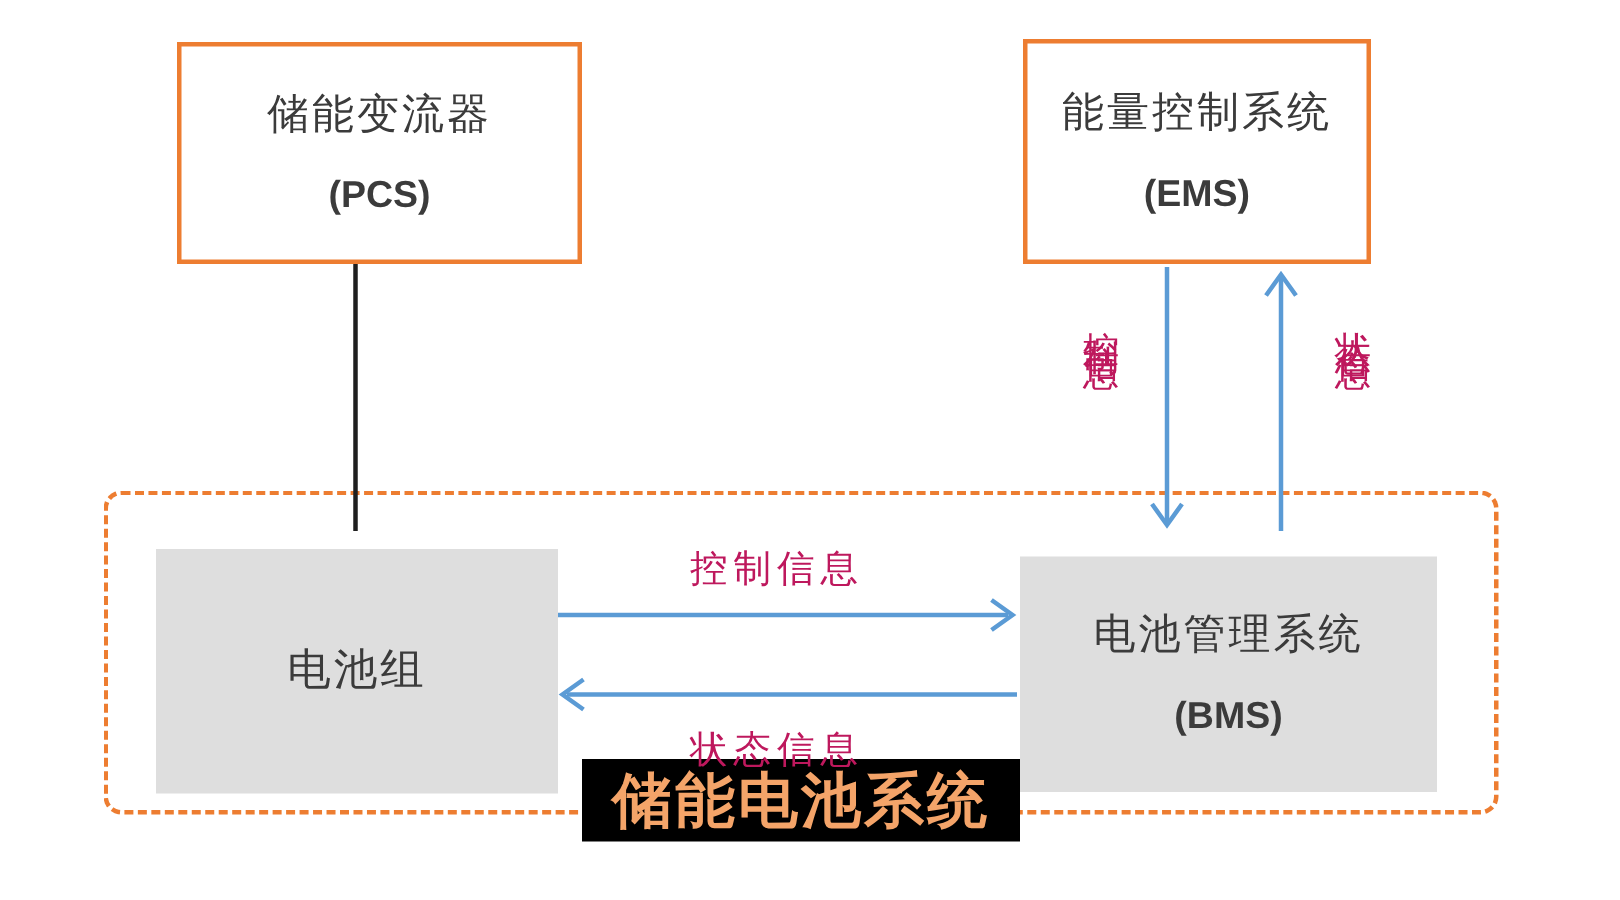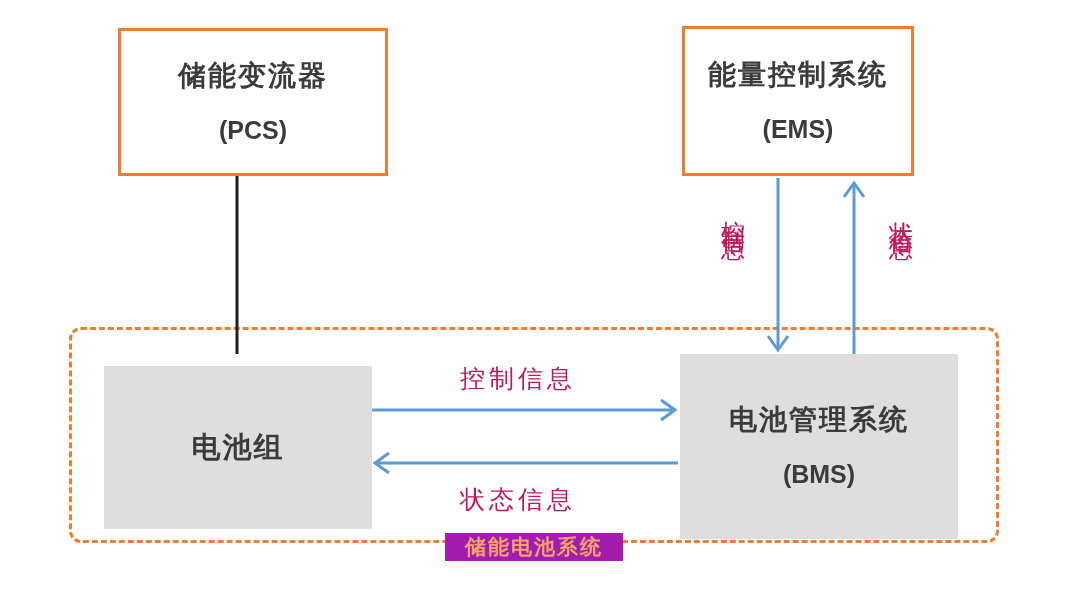--- a/index.html
+++ b/index.html
@@ -32,52 +32,51 @@
     border: 3px solid #ED7D31;
   }
   .node.gray {
     background: #dedede;
     border: none;
   }
   .node-title {
     font-size: 28px;
     letter-spacing: 2px;
     line-height: 1.3;
-    font-weight: bold;
   }
   .node-subtitle {
     font-size: 25px;
     font-weight: bold;
     line-height: 1.3;
     margin-top: 20px;
   }
   #pcs-node     { left: 118px; top: 28px;  width: 270px; height: 148px; }
   #ems-node     { left: 682px; top: 26px;  width: 232px; height: 150px; }
   #battery-node { left: 104px; top: 366px; width: 268px; height: 163px; }
-  #bms-node     { left: 680px; top: 354px; width: 278px; height: 185px; }
+  #bms-node     { left: 680px; top: 371px; width: 278px; height: 157px; }
   #battery-node .node-title { font-size: 29px; }
 
   
   .dashed-container {
     position: absolute;
     left: 69px; top: 327px;
     width: 930px; height: 216px;
     box-sizing: border-box;
     border: 3px dashed #ED7D31;
     border-radius: 12px;
     z-index: 1;
   }
   .container-label {
     position: absolute;
     left: 50%;
     bottom: -21px;
     transform: translateX(-50%);
-    background: #a21caf;
+    background: #000000;
     padding: 0 20px;
-    font-size: 21px;
+    font-size: 40px;
     font-weight: bold;
     color: #F4A469;
     letter-spacing: 2px;
     white-space: nowrap;
     z-index: 5;
   }
 
   
   .overlay {
     position: absolute;

